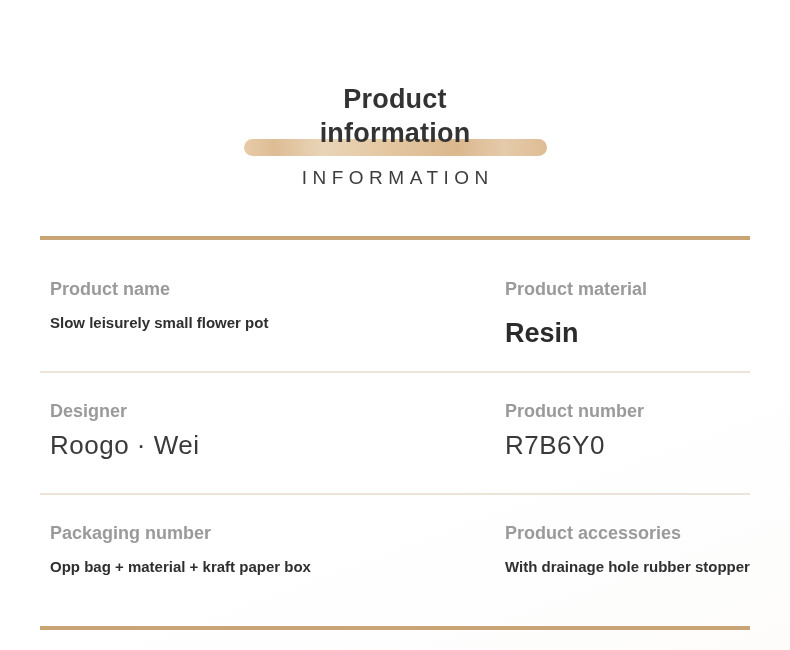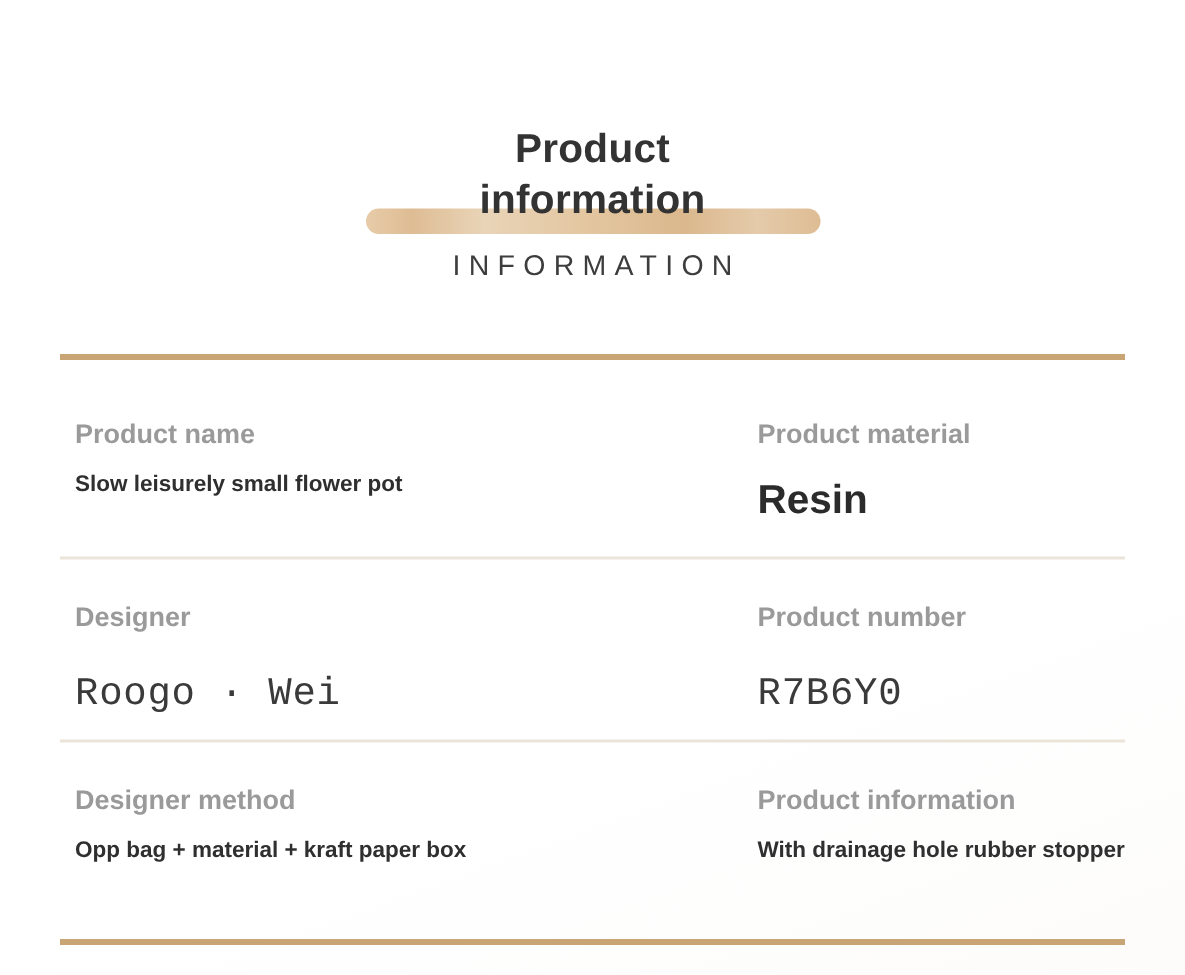--- a/index.html
+++ b/index.html
@@ -136,27 +136,26 @@
 
   .value-lg {
     margin-top: 10px;
     font-size: 27px;
     line-height: 34px;
     font-weight: bold;
     color: #2b2b2b;
   }
 
   .value-md {
-    margin-top: 18px;
+    margin-top: 1px;
     font-size: 26px;
     line-height: 33px;
     font-weight: normal;
     color: #3a3a3a;
     letter-spacing: 0.5px;
-    font-family: Liberation Mono, monospace;
   }
 </style>
 </head>
 <body>
 
 <div class="sheet">
 
   <div class="header">
 
     <div class="gold-bar"></div>
@@ -191,22 +190,22 @@
       <div class="value-md">Roogo · Wei</div>
     </div>
     <div class="cell cell-right">
       <div class="label">Product number</div>
       <div class="value-md">R7B6Y0</div>
     </div>
   </div>
 
   <div class="row row-3">
     <div class="cell cell-left">
-      <div class="label">Designer method</div>
+      <div class="label">Packaging number</div>
       <div class="value-sm">Opp bag + material + kraft paper box</div>
     </div>
     <div class="cell cell-right">
-      <div class="label">Product information</div>
+      <div class="label">Product accessories</div>
       <div class="value-sm">With drainage hole rubber stopper</div>
     </div>
   </div>
 
 </div>
 
 </body></html>

